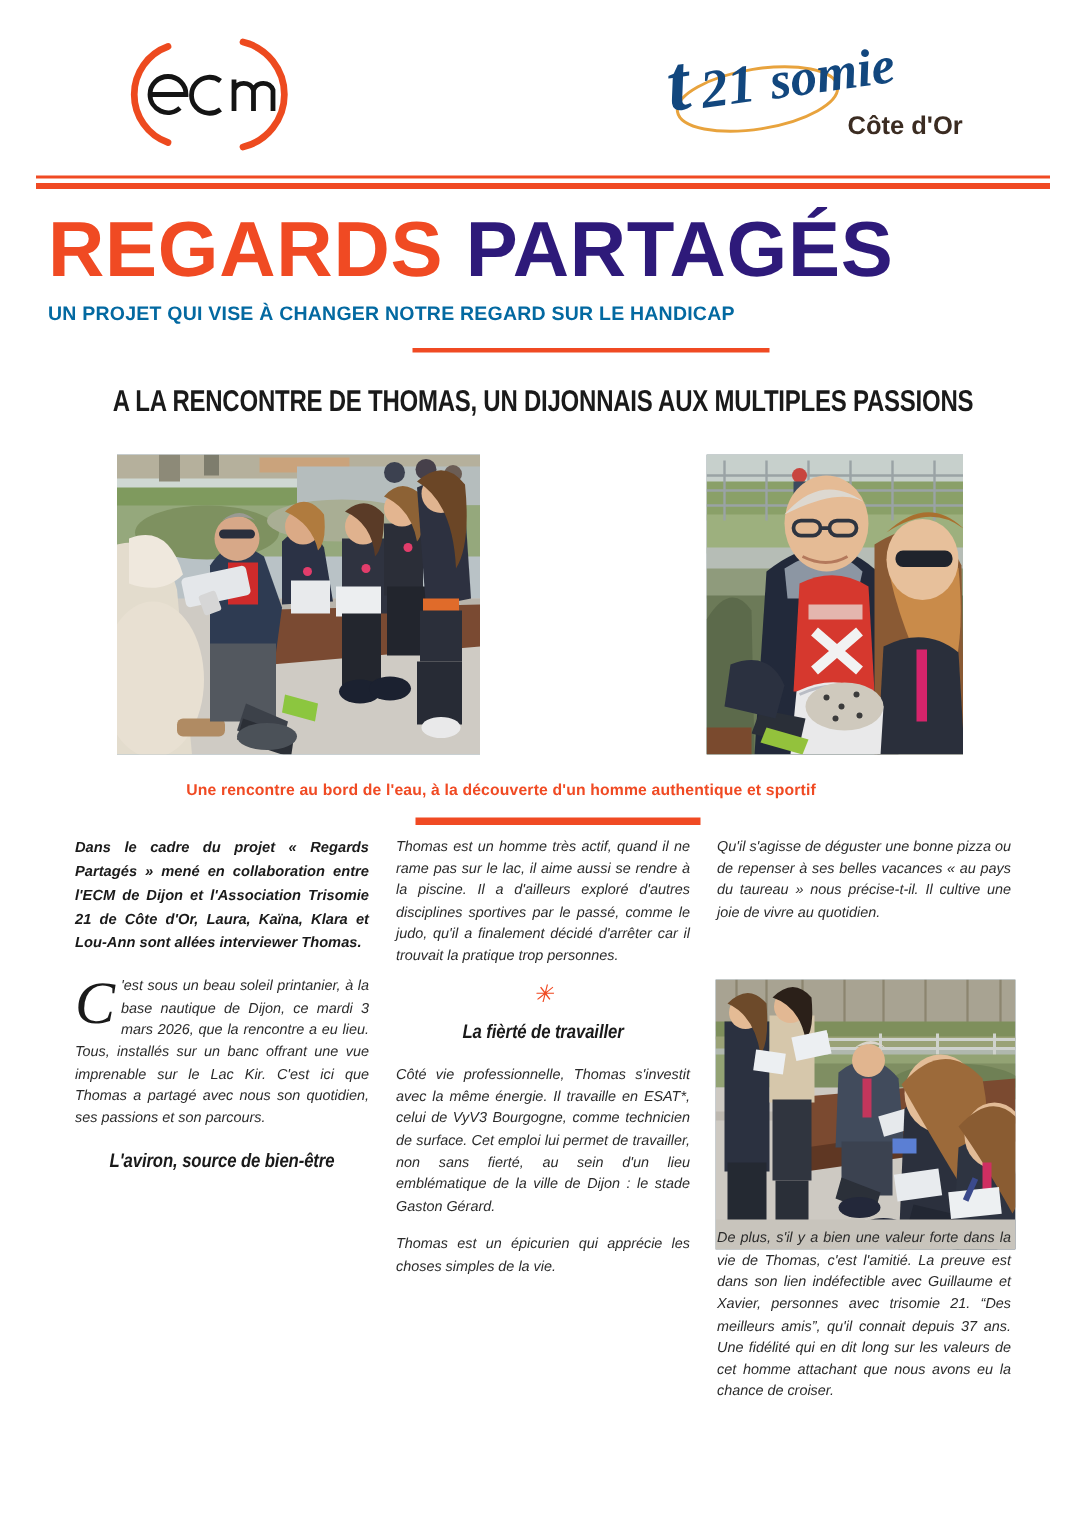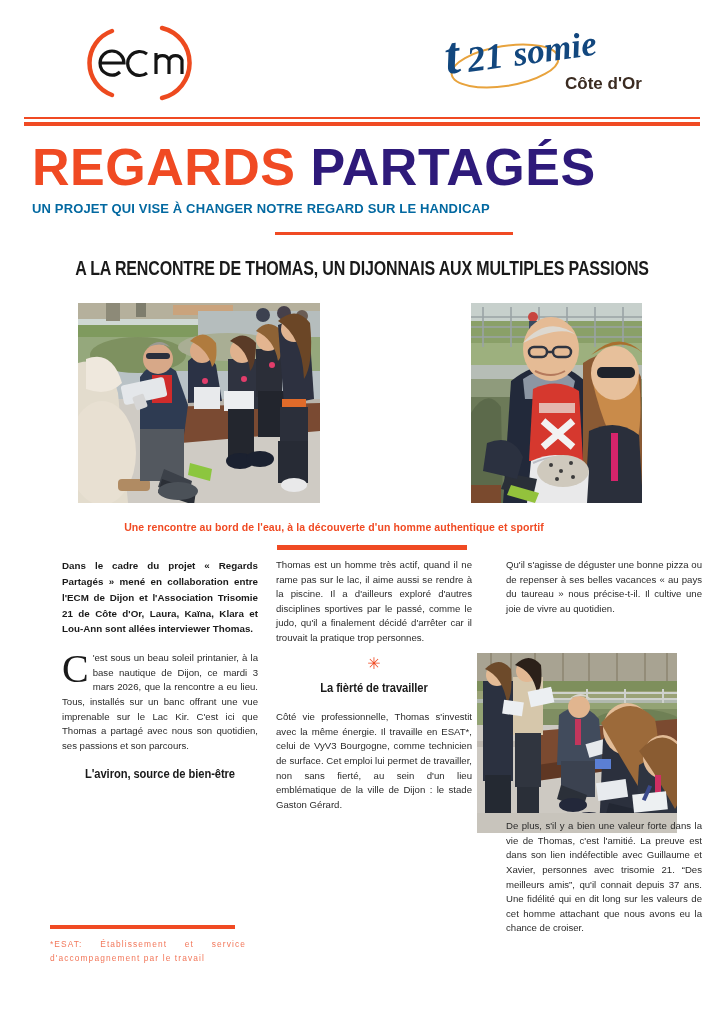--- a/index.html
+++ b/index.html
@@ -165,38 +165,39 @@
     left: 277px;
     top: 545px;
     width: 190px;
     height: 5px;
     background: #f04a23;
   }
 
   
   .columns {
     position: absolute;
-    left: 12px;
+    left: 0;
     top: 558px;
     width: 584px;
     height: 440px;
+    font-style: italic;
   }
   .col {
     position: absolute;
     top: 0;
     width: 196px;
     font-size: 9.6px;
     line-height: 1.52;
     text-align: justify;
     color: #2b2b2b;
     font-family: "Liberation Sans", sans-serif;
   }
   #col-1 { left: 50px; }
   #col-2 { left: 264px; }
-  #col-3 { left: 478px; padding-left: 16px; }
+  #col-3 { left: 478px; }
 
   .col p { margin: 0 0 11px 0; }
 
   .lead {
     font-weight: bold;
     color: #1a1a1a;
     font-size: 9.8px;
     line-height: 1.62;
     margin-bottom: 14px !important;
   }
@@ -506,27 +507,24 @@
         <span class="dropcap">C</span><span>'est sous un beau soleil printanier, à la base nautique de Dijon, ce mardi 3 mars 2026, que la rencontre a eu lieu. Tous, installés sur un banc offrant une vue imprenable sur le Lac Kir. C'est ici que Thomas a partagé avec nous son quotidien, ses passions et son parcours.</span>
       </p>
       <div class="sub-head">L'aviron, source de bien-être</div>
     </div>
 
     <div class="col" id="col-2">
       <p>Thomas est un homme très actif, quand il ne rame pas sur le lac, il aime aussi se rendre à la piscine. Il a d'ailleurs exploré d'autres disciplines sportives par le passé, comme le judo, qu'il a finalement décidé d'arrêter car il trouvait la pratique trop personnes.</p>
       <div class="star-sep">✳</div>
       <div class="sub-head">La fièrté de travailler</div>
       <p>Côté vie professionnelle, Thomas s'investit avec la même énergie. Il travaille en ESAT*, celui de VyV3 Bourgogne, comme technicien de surface. Cet emploi lui permet de travailler, non sans fierté, au sein d'un lieu emblématique de la ville de Dijon : le stade Gaston Gérard.</p>
+      <p>Thomas est un épicurien qui apprécie les choses simples de la vie.</p>
     </div>
 
     <div class="col" id="col-3">
       <p>Qu'il s'agisse de déguster une bonne pizza ou de repenser à ses belles vacances « au pays du taureau » nous précise-t-il. Il cultive une joie de vivre au quotidien.</p>
       <div style="height:192px"></div>
       <p>De plus, s'il y a bien une valeur forte dans la vie de Thomas, c'est l'amitié. La preuve est dans son lien indéfectible avec Guillaume et Xavier, personnes avec trisomie 21. “Des meilleurs amis”, qu'il connait depuis 37 ans. Une fidélité qui en dit long sur les valeurs de cet homme attachant que nous avons eu la chance de croiser.</p>
     </div>
   </div>
 
-  <div class="footnote-wrap">
-    <div class="footnote-bar"></div>
-    <div class="footnote">*ESAT: Établissement et service d'accompagnement par le travail</div>
-  </div>
 
 </div>
 
 </body></html>

